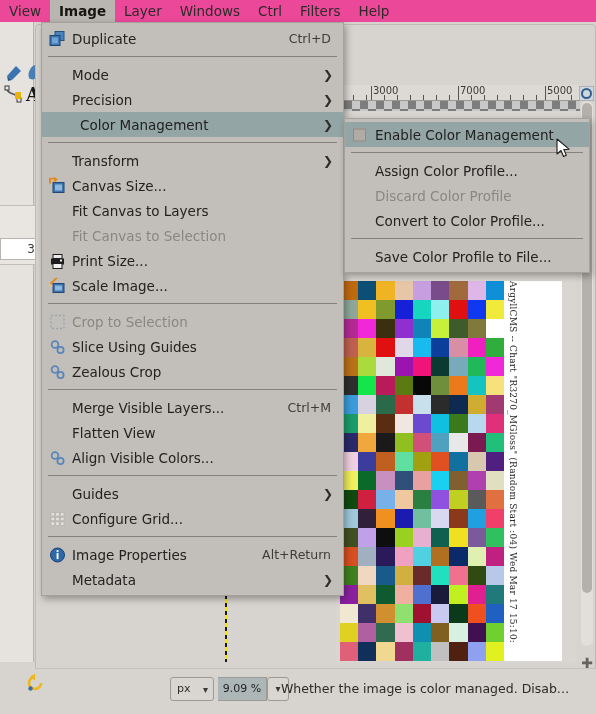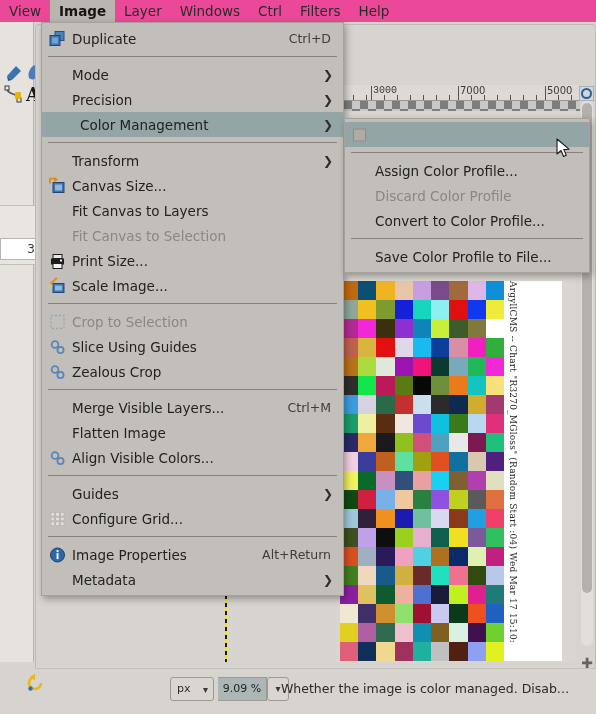--- a/index.html
+++ b/index.html
@@ -223,21 +223,21 @@
   <div class="left-panel"></div>
   <div class="left-val">3</div>
 
   <div class="img-window"></div>
 
   <div class="ruler-h">
     <span class="tick" style="left:4px;  height:5px;"></span>
     <span class="tick" style="left:17px; height:5px;"></span>
     <span class="tick" style="left:30px; height:5px;"></span>
     <span class="tick" style="left:35px; height:14px;"></span>
-    <span class="lbl" style="left:37px;font-family:Liberation Mono, monospace;">3000</span>
+    <span class="lbl" style="left:37px;">3000</span>
     <span class="tick" style="left:48px; height:5px;"></span>
     <span class="tick" style="left:61px; height:5px;"></span>
     <span class="tick" style="left:74px; height:5px;"></span>
     <span class="tick" style="left:87px; height:5px;"></span>
     <span class="tick" style="left:100px;height:5px;"></span>
     <span class="tick" style="left:113px;height:5px;"></span>
     <span class="tick" style="left:122px;height:14px;"></span>
     <span class="lbl" style="left:124px;">7000</span>
     <span class="tick" style="left:135px;height:5px;"></span>
     <span class="tick" style="left:148px;height:5px;"></span>
@@ -566,21 +566,21 @@
             <path d="M8 8 L10 10" stroke="#5b86b8" stroke-width="1.6"></path>
           </svg></span>
         <span>Zealous Crop</span>
       </div>
       <div class="menu-sep"></div>
       <div class="menu-row">
         <span>Merge Visible Layers...</span>
         <span class="accel">Ctrl+M</span>
       </div>
       <div class="menu-row">
-        <span>Flatten Image</span>
+        <span>Flatten View</span>
       </div>
       <div class="menu-row">
         <span class="ico"><svg width="17" height="17" viewBox="0 0 17 17">
             <circle cx="6" cy="6" r="3.4" fill="none" stroke="#5b86b8" stroke-width="1.8"></circle>
             <circle cx="11.5" cy="11.5" r="3.1" fill="none" stroke="#5b86b8" stroke-width="1.8"></circle>
             <path d="M8 8 L10 10" stroke="#5b86b8" stroke-width="1.6"></path>
           </svg></span>
         <span>Align Visible Colors...</span>
       </div>
       <div class="menu-sep"></div>
@@ -616,20 +616,21 @@
       </div>
       <div class="menu-row">
         <span>Metadata</span>
         <span class="arrow">❯</span>
       </div>
     </div>
 
   <div class="submenu" id="cm-submenu">
       <div class="menu-row hl">
         <span class="chk"></span>
+        <span>Enable Color Management</span>
       </div>
       <div class="menu-sep"></div>
       <div class="menu-row">
         <span>Assign Color Profile...</span>
       </div>
       <div class="menu-row dim">
         <span>Discard Color Profile</span>
       </div>
       <div class="menu-row">
         <span>Convert to Color Profile...</span>

